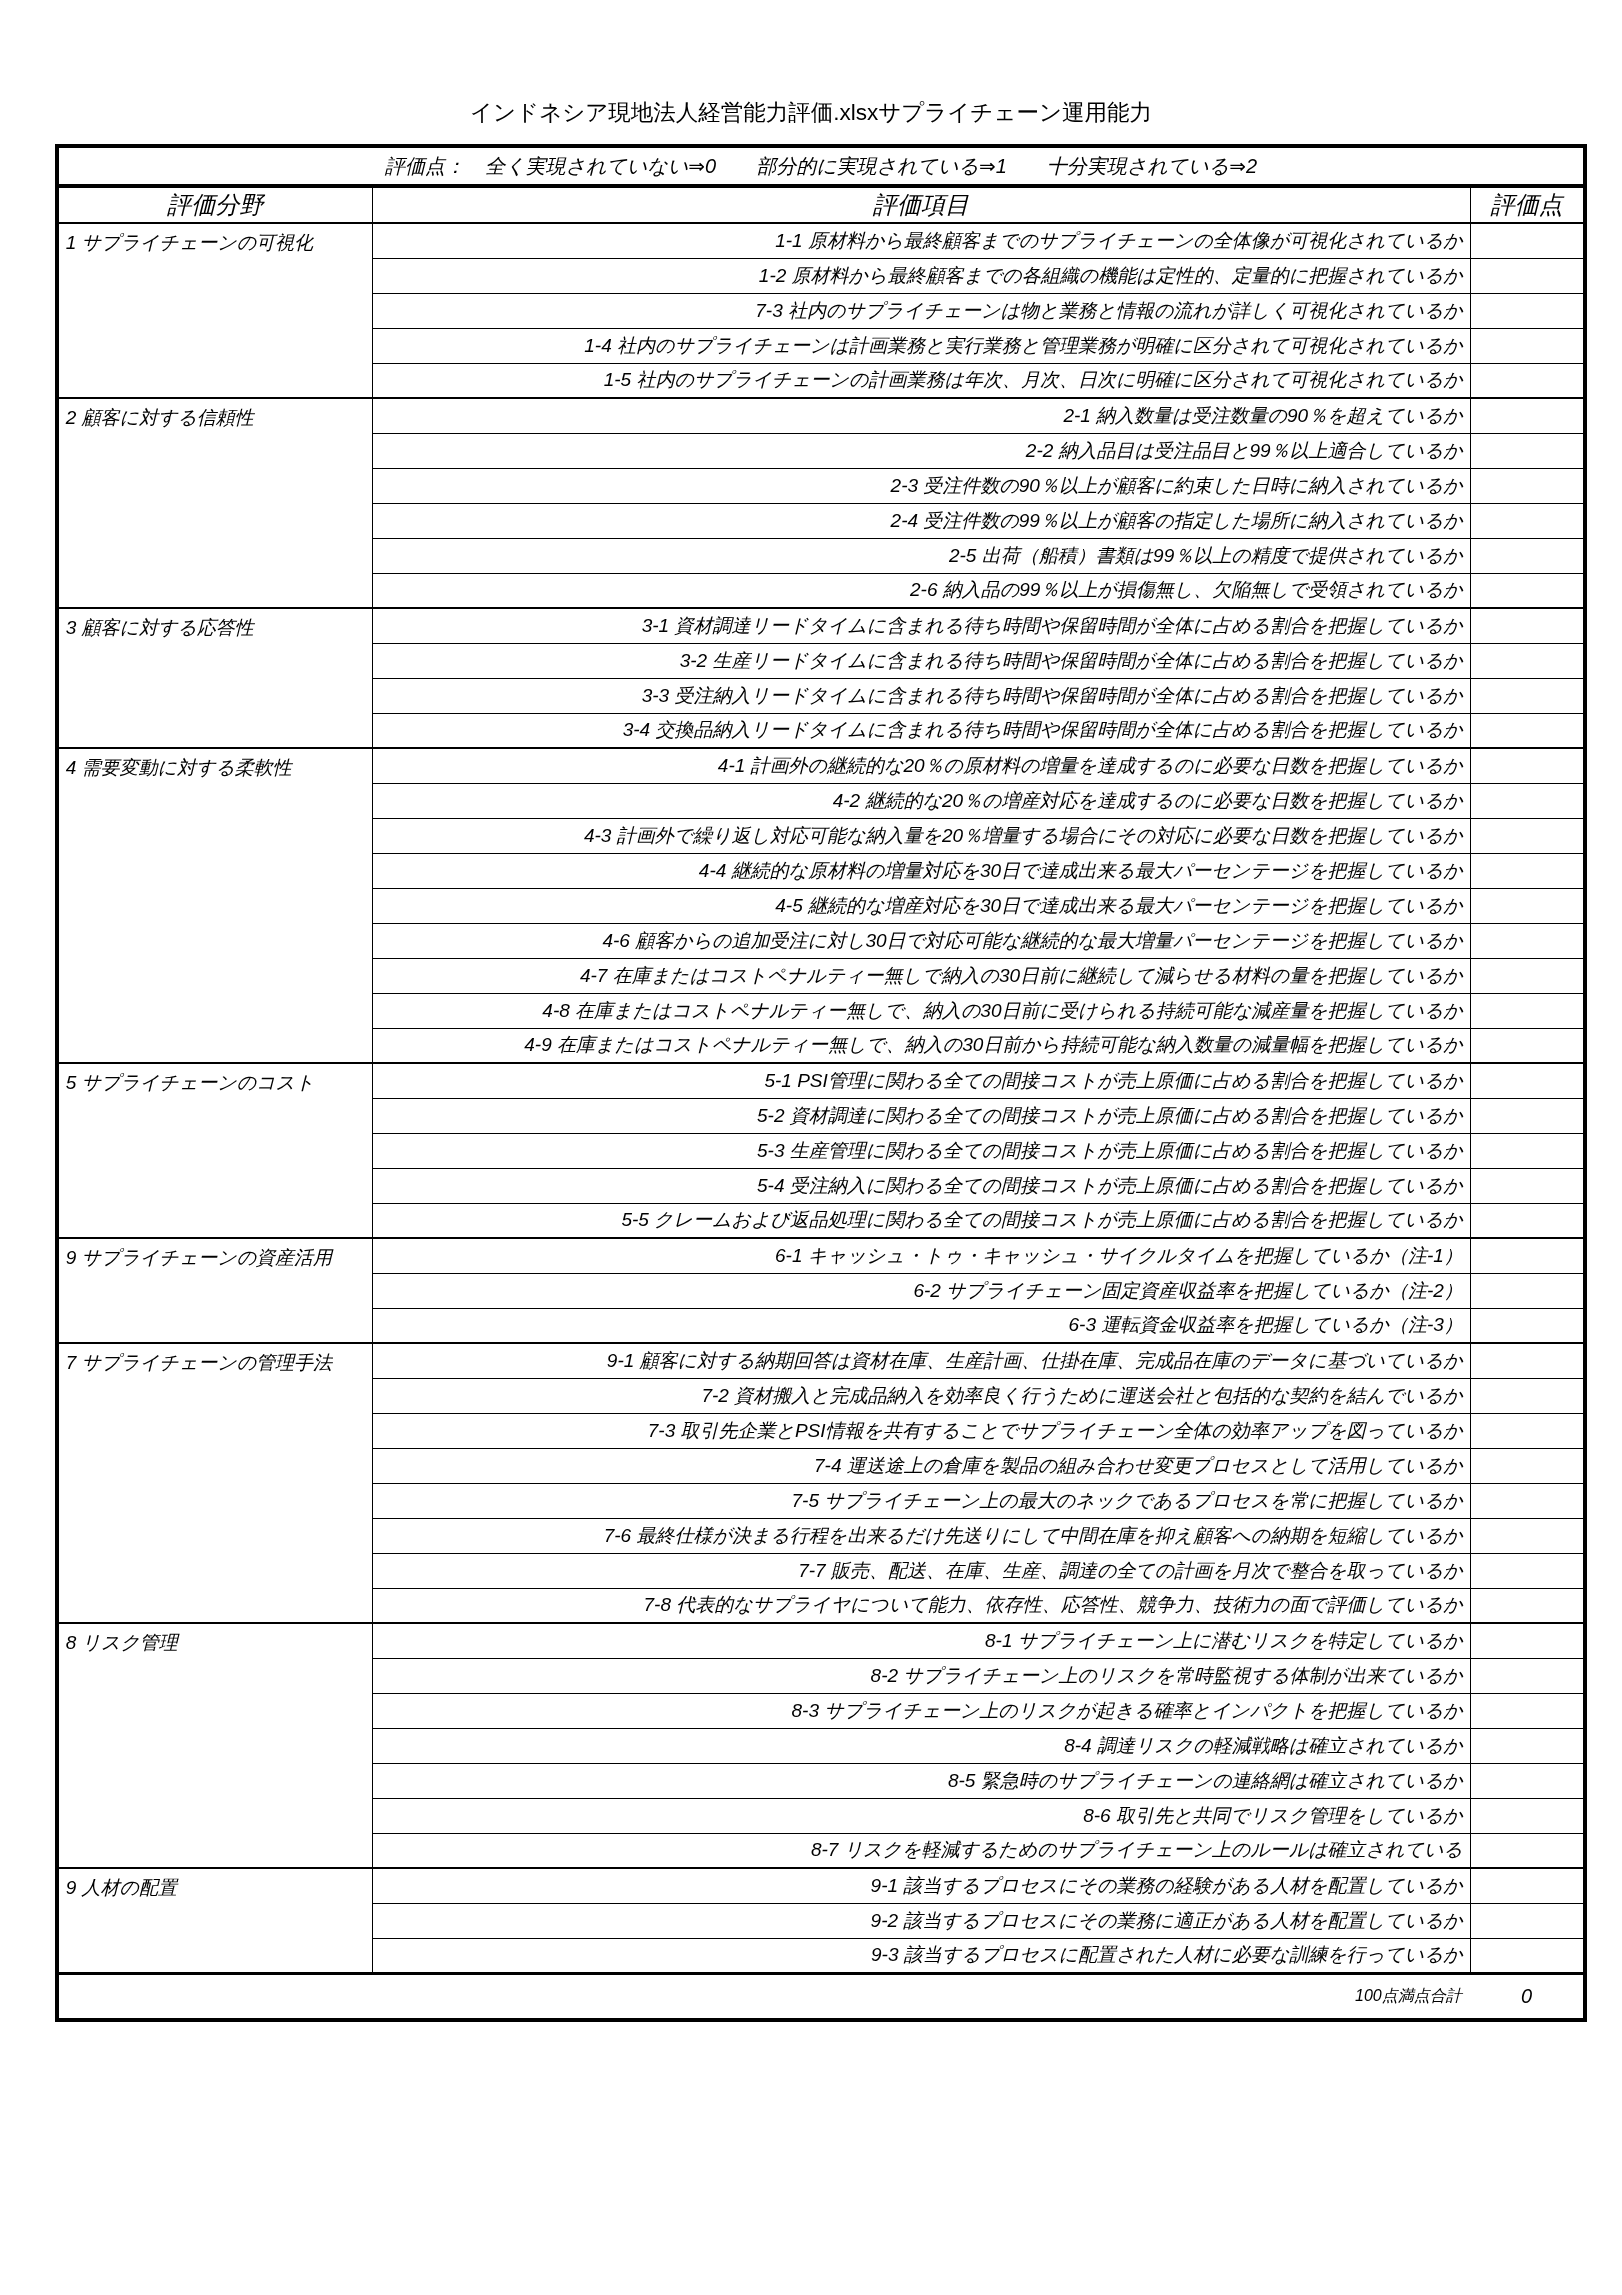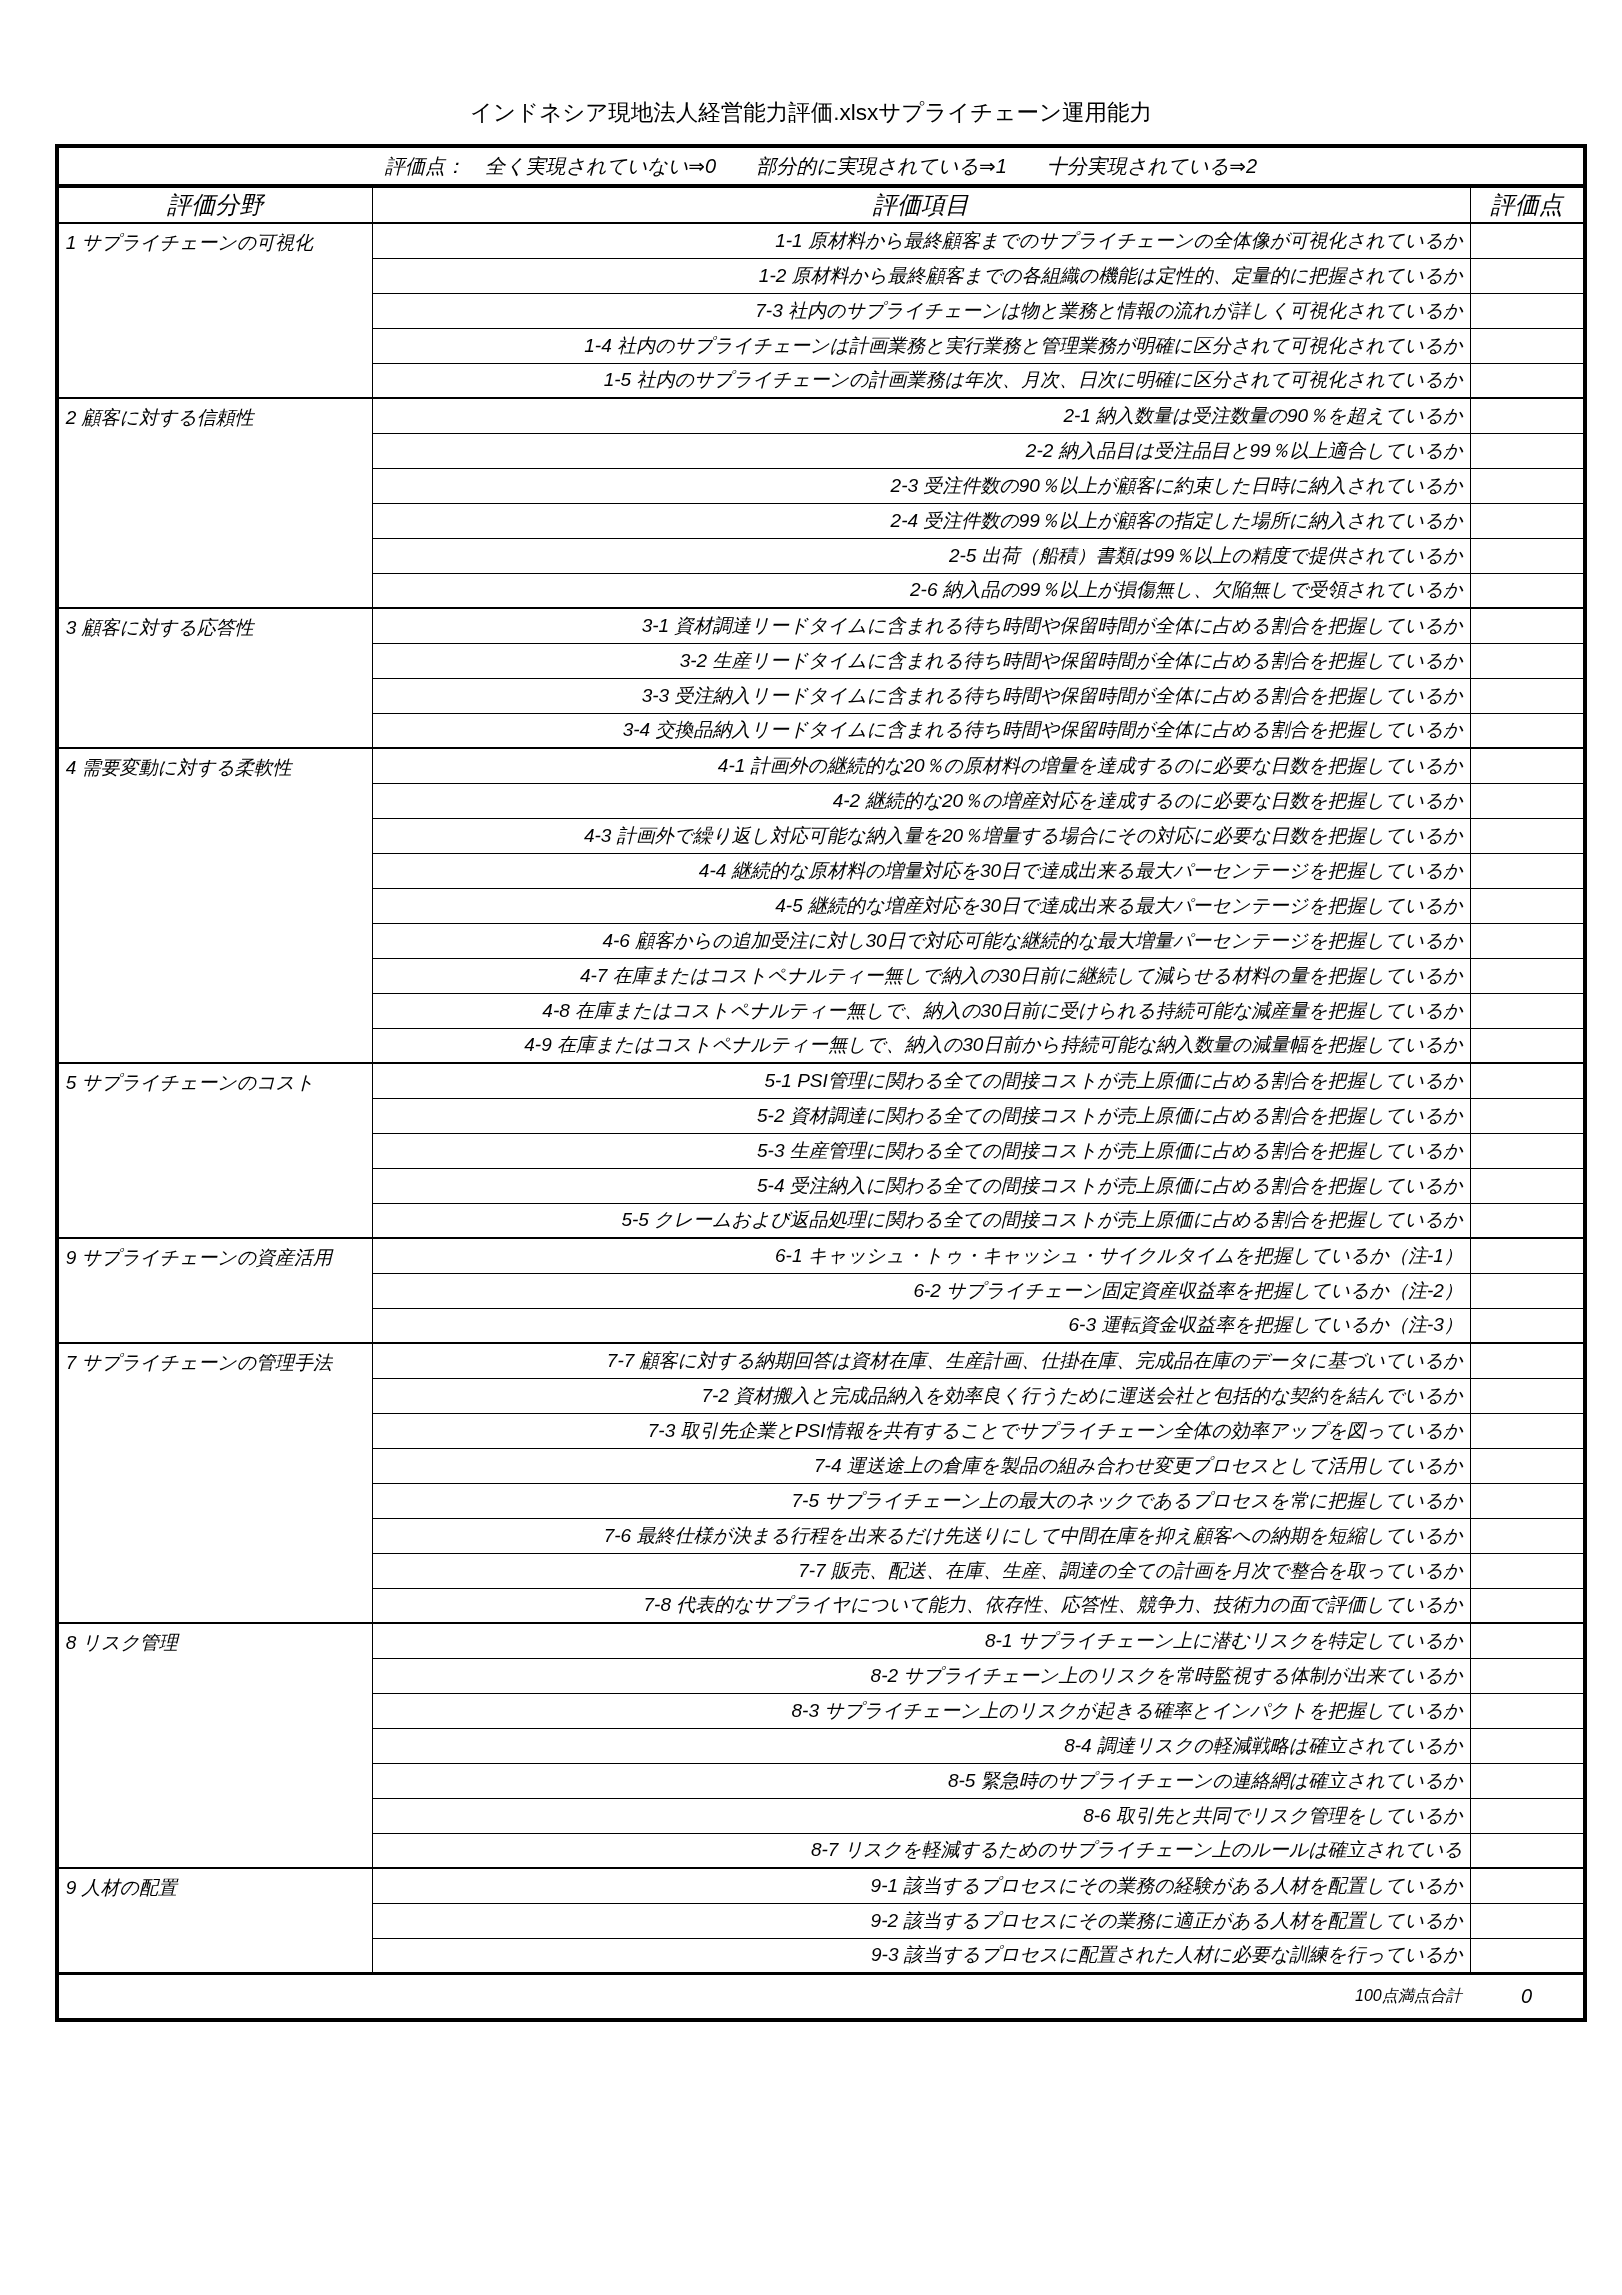--- a/index.html
+++ b/index.html
@@ -198,21 +198,21 @@
         <tr>
           <td class="item-cell">6-2 サプライチェーン固定資産収益率を把握しているか（注-2）</td>
           <td class="score-cell"></td>
         </tr>
         <tr>
           <td class="item-cell">6-3 運転資金収益率を把握しているか（注-3）</td>
           <td class="score-cell"></td>
         </tr>
         <tr class="section-start">
           <td class="cat-cell" rowspan="8">7 サプライチェーンの管理手法</td>
-          <td class="item-cell">7-7 顧客に対する納期回答は資材在庫、生産計画、仕掛在庫、完成品在庫のデータに基づいているか</td>
+          <td class="item-cell">9-1 顧客に対する納期回答は資材在庫、生産計画、仕掛在庫、完成品在庫のデータに基づいているか</td>
           <td class="score-cell"></td>
         </tr>
         <tr>
           <td class="item-cell">7-2 資材搬入と完成品納入を効率良く行うために運送会社と包括的な契約を結んでいるか</td>
           <td class="score-cell"></td>
         </tr>
         <tr>
           <td class="item-cell">7-3 取引先企業とPSI情報を共有することでサプライチェーン全体の効率アップを図っているか</td>
           <td class="score-cell"></td>
         </tr>

